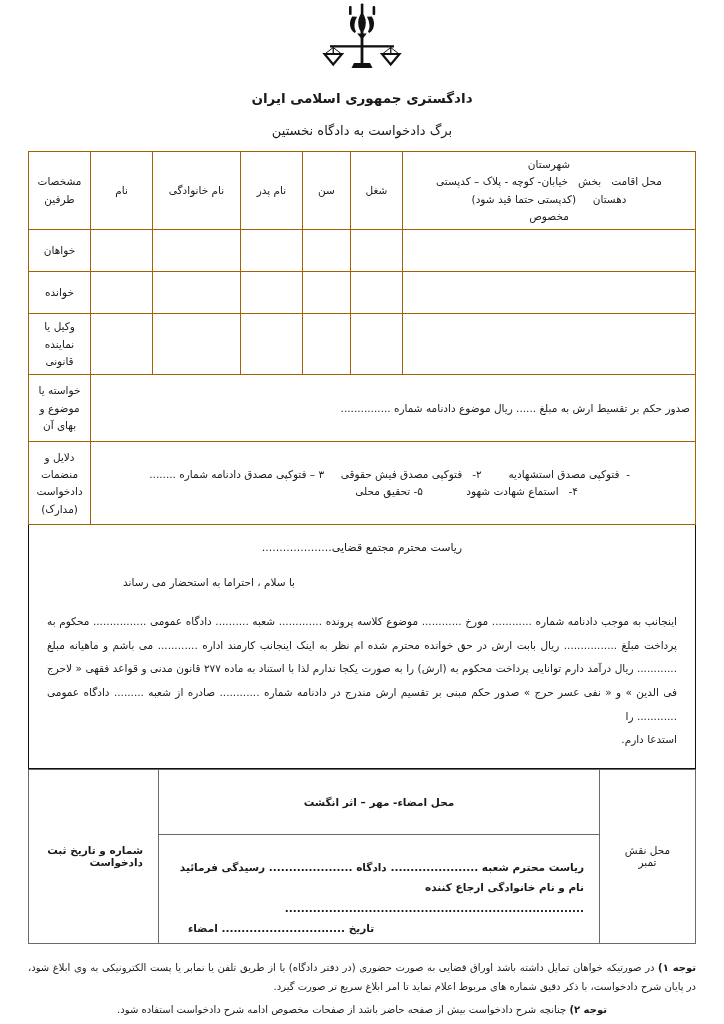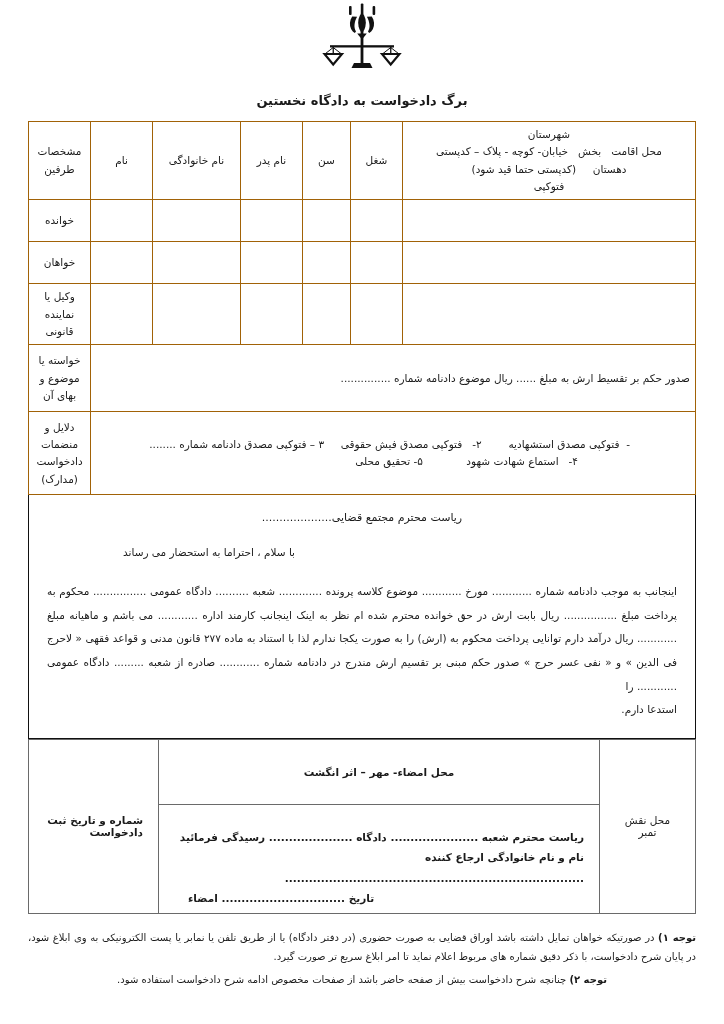--- a/index.html
+++ b/index.html
@@ -37,22 +37,22 @@
   .org-title {
     text-align: center;
     font-size: 13.5px;
     font-weight: bold;
     margin-top: 4px;
     letter-spacing: 0;
   }
   .form-title {
     text-align: center;
     font-size: 13px;
-    font-weight: bold;
-    margin-top: 7px;
+    font-weight: normal;
+    margin-top: 17px;
     margin-bottom: 13px;
   }
 
   
   .tbl {
     width: 668px;
     margin: 0 auto;
     border-collapse: collapse;
     table-layout: fixed;
     border: 1px solid #111;
@@ -219,66 +219,67 @@
 
         <path d="M63 52 L80.5 52 L71.7 62.5 Z" fill="none" stroke="#111" stroke-width="2.1"></path>
 
         <path d="M14.2 45.5 L5.9 52 M14.2 45.5 L22.6 52 M71.7 45.5 L63.4 52 M71.7 45.5 L80.1 52" stroke="#111" stroke-width="1" fill="none"></path>
 
         <path d="M35 61 L51 61 L53.5 66 L32.5 66 Z"></path>
       </g>
     </svg>
   </div>
 
+  <div class="org-title">دادگستری جمهوری اسلامی ایران</div>
   <div class="form-title">برگ دادخواست به دادگاه نخستین</div>
 
   <table class="tbl">
     <colgroup>
       <col class="c-addr">
         <col class="c-job">
         <col class="c-age">
         <col class="c-father">
       <col class="c-family">
         <col class="c-name">
         <col class="c-party">
     </colgroup>
     <tbody>
       <tr>
         <td class="hdr addr-head">
           <span class="ln">شهرستان</span>
           <span class="ln">محل اقامت   بخش   خیابان- کوچه - پلاک – کدپستی</span>
           <span class="ln">دهستان     (کدپستی حتما قید شود)</span>
-          <span class="ln">فتوکپی</span>
+          <span class="ln">مخصوص</span>
         </td>
         <td class="hdr">شغل</td>
         <td class="hdr">سن</td>
         <td class="hdr">نام پدر</td>
         <td class="hdr">نام خانوادگی</td>
         <td class="hdr">نام</td>
         <td class="hdr">مشخصات طرفین</td>
       </tr>
 
       <tr class="r-empty">
         <td></td>
         <td></td>
         <td></td>
         <td></td>
         <td></td>
         <td></td>
+        <td class="rowlabel">خواهان</td>
+      </tr>
+
+      <tr class="r-empty">
+        <td></td>
+        <td></td>
+        <td></td>
+        <td></td>
+        <td></td>
+        <td></td>
         <td class="rowlabel">خوانده</td>
-      </tr>
-
-      <tr class="r-empty">
-        <td></td>
-        <td></td>
-        <td></td>
-        <td></td>
-        <td></td>
-        <td></td>
-        <td class="rowlabel">خواهان</td>
       </tr>
 
       <tr class="r-empty3">
         <td></td>
         <td></td>
         <td></td>
         <td></td>
         <td></td>
         <td></td>
         <td class="rowlabel" style="white-space:pre-line">وکیل یا

